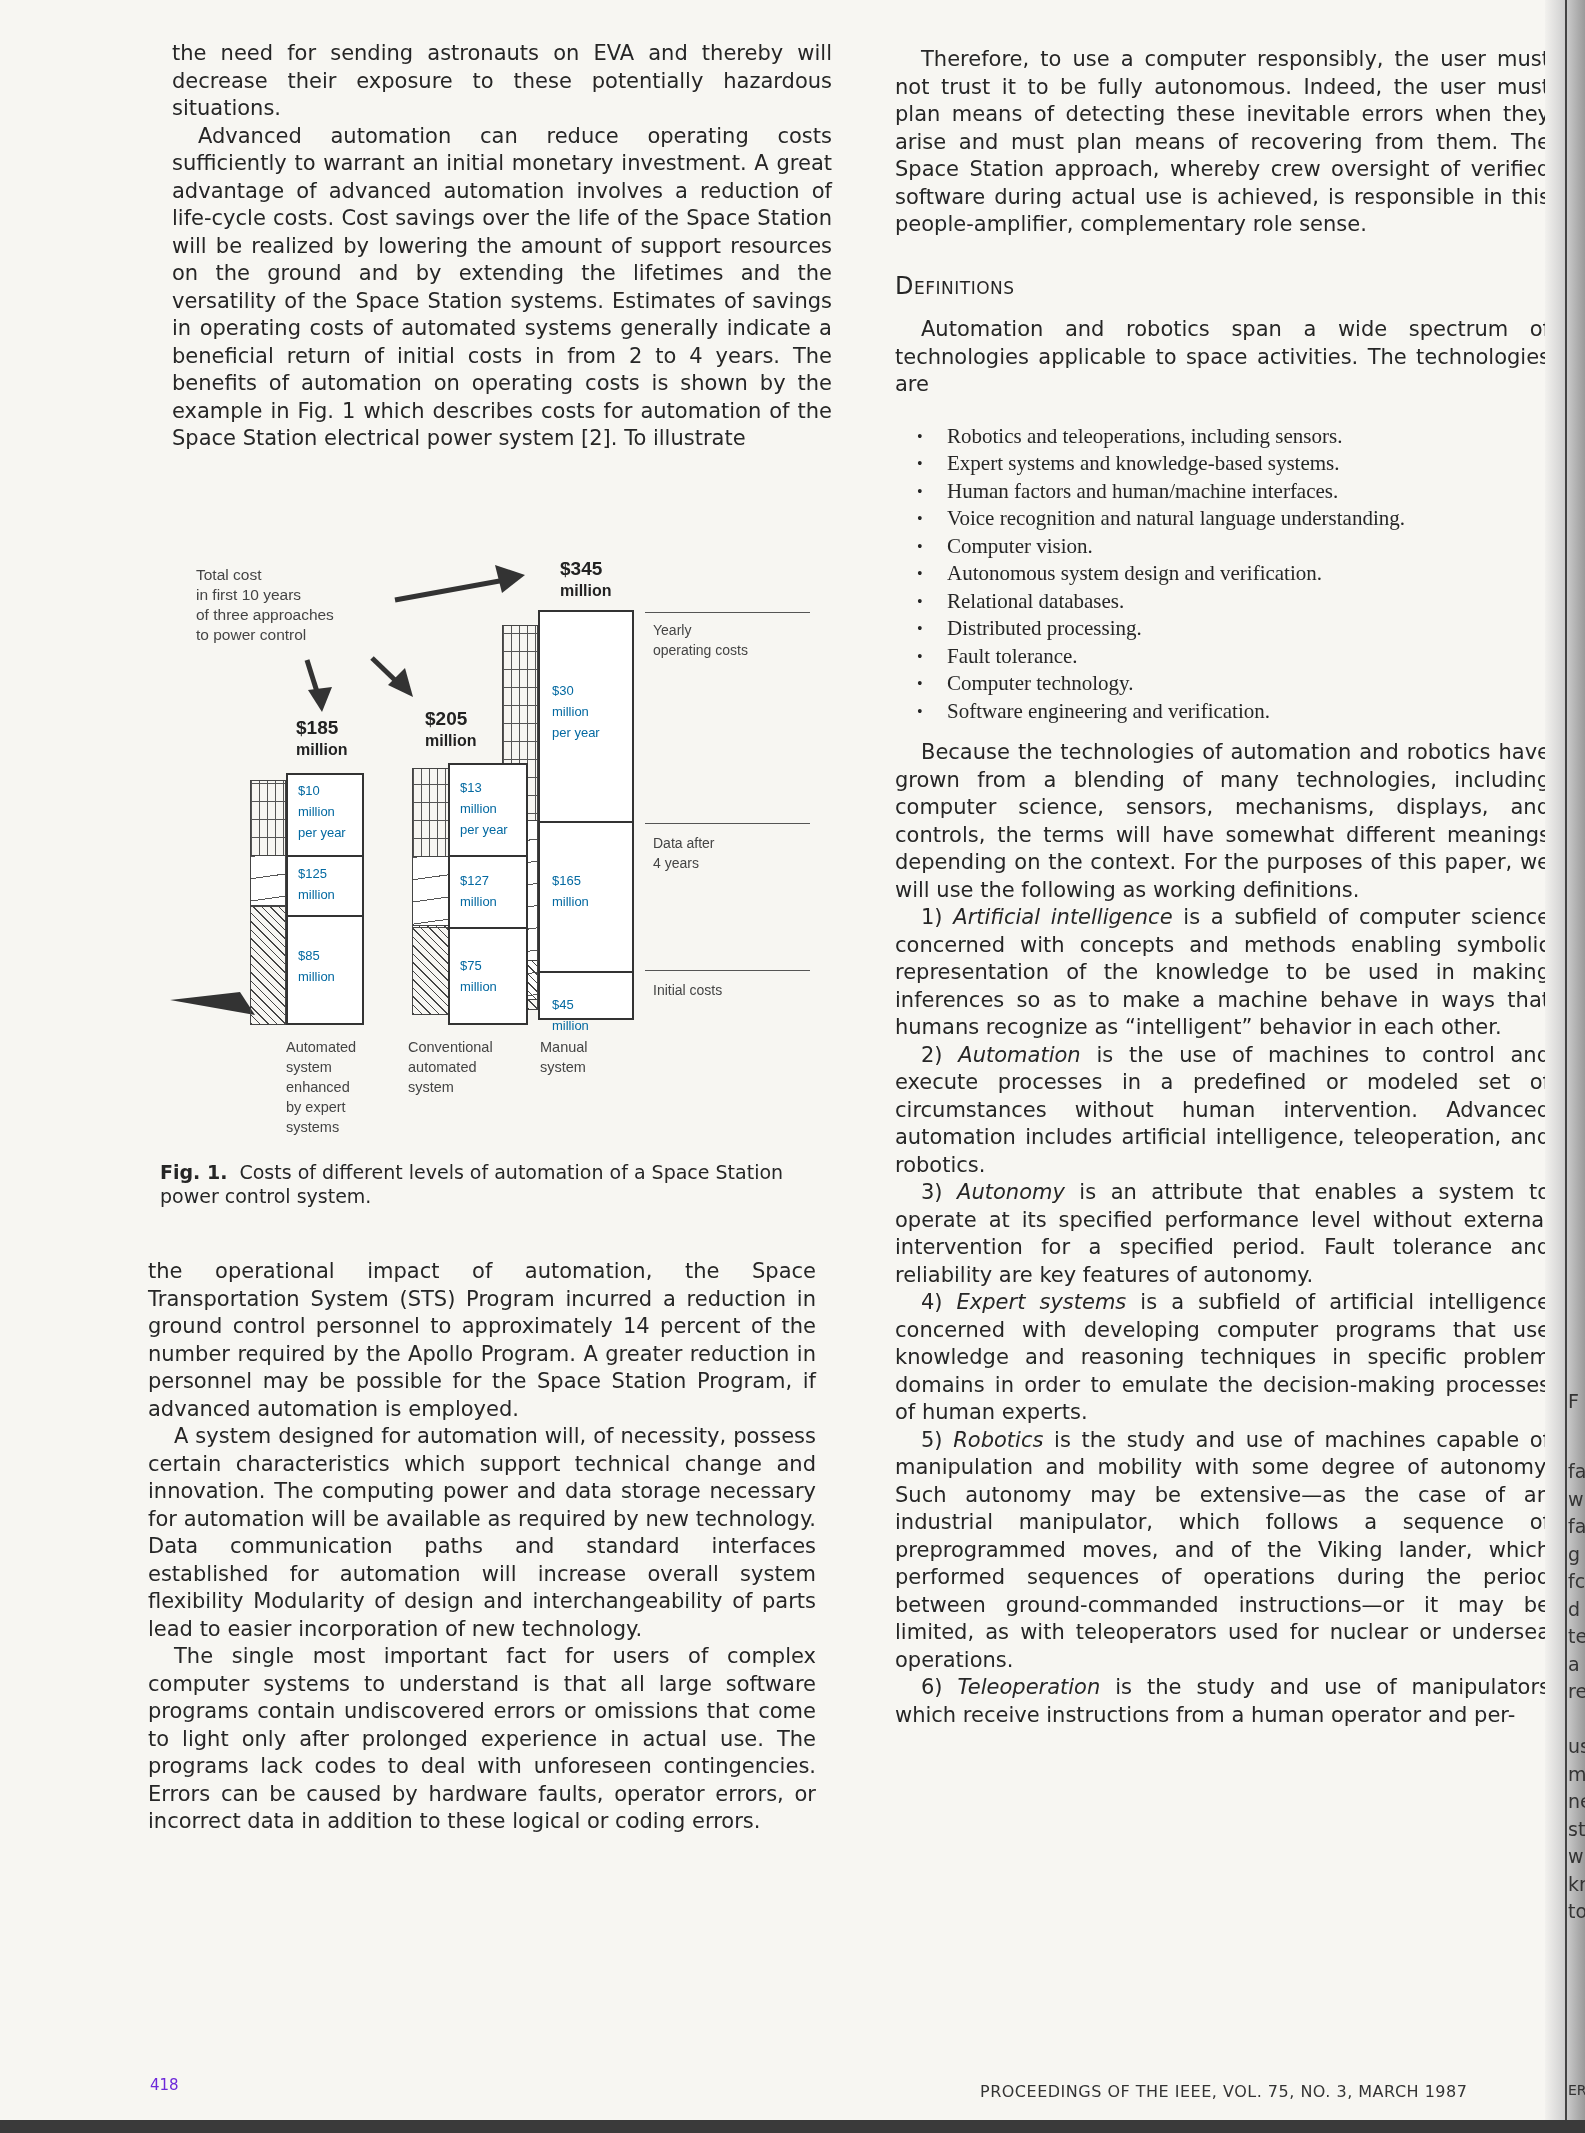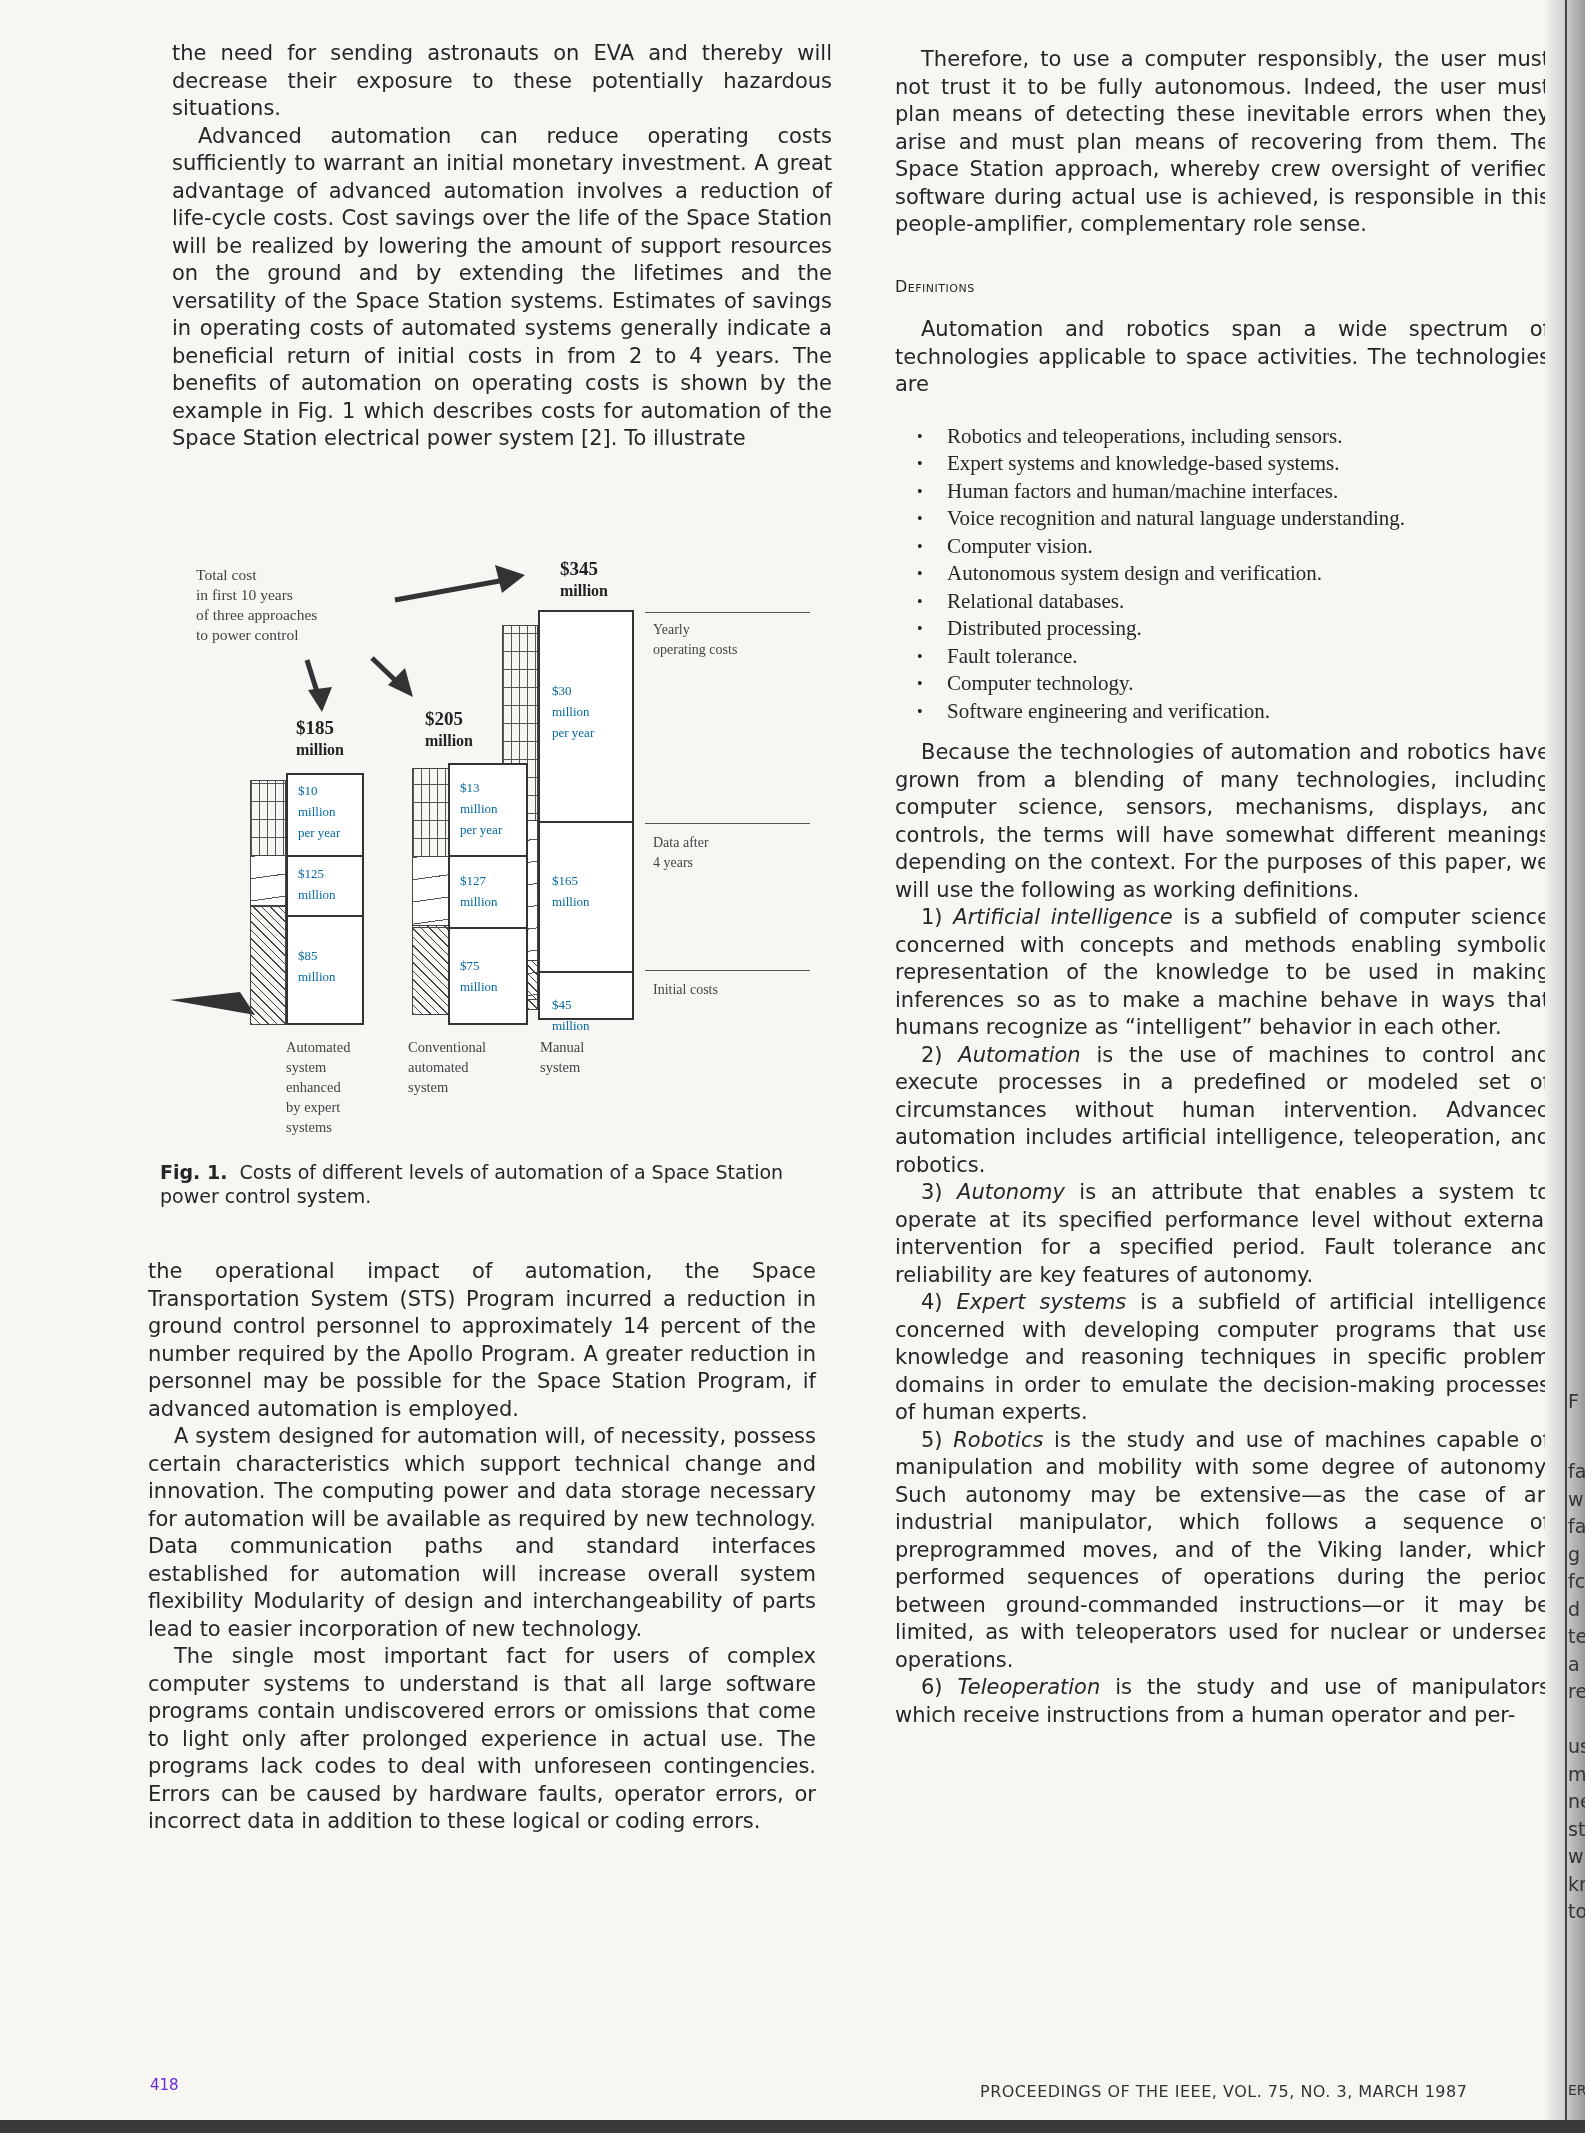--- a/index.html
+++ b/index.html
@@ -3,27 +3,27 @@
 <meta charset="utf-8">
 <style>
   html,body{margin:0;padding:0;}
   body{width:1585px;height:2133px;background:#f7f6f2;position:relative;overflow:hidden;font-family:"Liberation Sans",sans-serif;color:#222;}
   .col{position:absolute;font-family:"DejaVu Sans",sans-serif;font-size:21px;line-height:27.5px;color:#262626;text-align:justify;}
   .col p{margin:0;}
   .col p.ind{text-indent:26px;}
   #left-top{left:172px;top:40px;width:660px;}
   #left-bottom{left:148px;top:1258px;width:668px;}
   #right-col{left:895px;top:46px;width:655px;}
-  .heading{font-variant:small-caps;letter-spacing:0.5px;margin:34px 0 16px 0 !important;font-size:16px;}
+  .heading{font-variant:small-caps;letter-spacing:0.5px;margin:34px 0 16px 0 !important;font-size:24px;}
   ul.bullets{list-style:none;margin:24px 0 14px 0;padding:0 0 0 22px;font-family:Liberation Serif, serif;}
   ul.bullets li{position:relative;padding-left:30px;}
   ul.bullets li::before{content:"•";position:absolute;left:0;top:0;font-size:16px;}
   .def em{font-style:italic;}
   
-  #figure{position:absolute;left:150px;top:555px;width:690px;height:560px;font-family:Liberation Serif, serif;color:#333;}
+  #figure{position:absolute;left:150px;top:555px;width:690px;height:560px;font-family:Liberation Sans, sans-serif;color:#333;}
   .fig-text{position:absolute;font-size:15.5px;line-height:20px;color:#444;}
   .fig-total{position:absolute;font-weight:bold;font-size:19px;line-height:22px;color:#222;}
   .bar{position:absolute;background:#fff;border:2px solid #333;box-sizing:border-box;}
   .seg-label{position:absolute;font-size:13px;line-height:21px;color:#0369a1;}
   .side-grid{position:absolute;border:1px solid #444;box-sizing:border-box;
      background-image:repeating-linear-gradient(90deg,#555 0 1px,transparent 1px 8px),repeating-linear-gradient(0deg,#555 0 1px,transparent 1px 18px);}
   .side-hline{position:absolute;border:1px solid #444;box-sizing:border-box;background:#fff;
      background-image:repeating-linear-gradient(172deg,#555 0 1px,transparent 1px 22px);}
   .side-hatch{position:absolute;border:1px solid #444;box-sizing:border-box;
      background-image:repeating-linear-gradient(45deg,#444 0 1px,transparent 1px 6px);}

